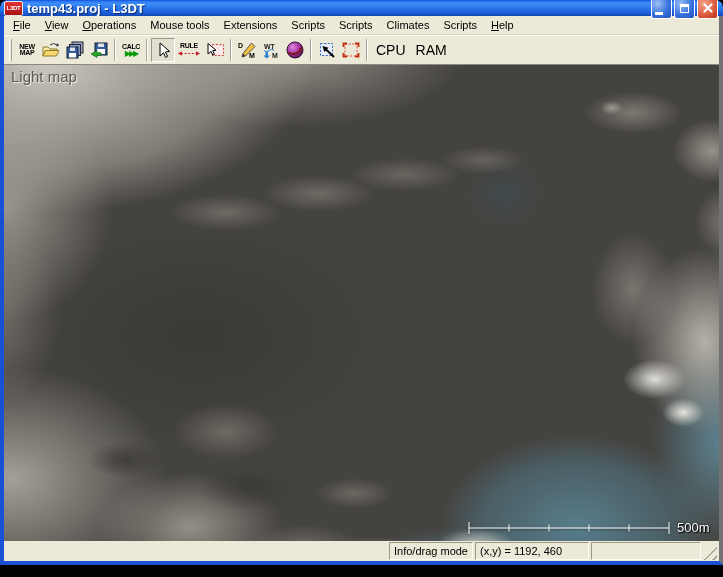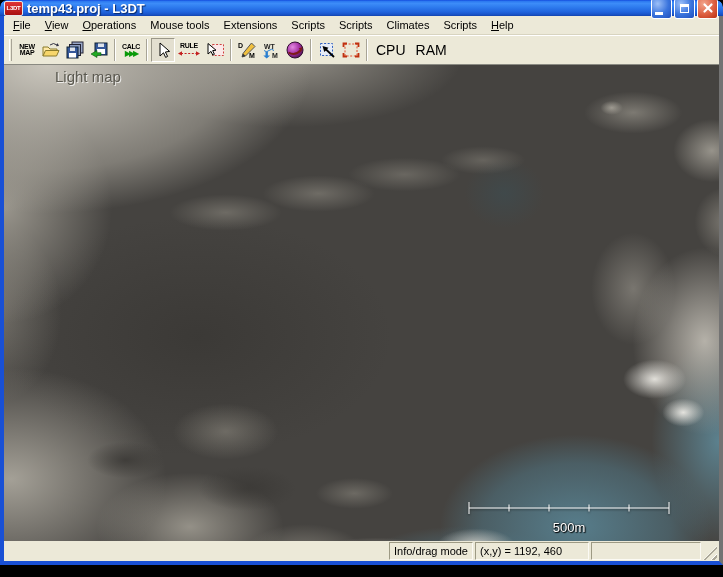--- a/index.html
+++ b/index.html
@@ -75,22 +75,22 @@
       radial-gradient(ellipse 70px 30px at 88% 10%, rgba(162,158,148,0.60), transparent 70%),
       radial-gradient(ellipse 55px 45px at 99% 18%, rgba(174,170,160,0.78), transparent 70%),
       radial-gradient(ellipse 45px 50px at 101% 33%, rgba(162,158,148,0.60), transparent 70%),
       radial-gradient(ellipse 16px 10px at 85% 9%, rgba(172,168,158,0.85), transparent 70%),
       radial-gradient(ellipse 55px 48px at 70% 27%, rgba(60,78,84,0.55), transparent 72%),
       radial-gradient(ellipse 170px 115px at 80% 97%, rgba(88,128,143,0.95), rgba(80,117,131,0.55) 55%, transparent 80%),
       radial-gradient(ellipse 90px 140px at 100% 79%, rgba(96,140,156,0.85), transparent 75%),
       radial-gradient(ellipse 130px 45px at 64% 104%, rgba(84,122,137,0.75), transparent 75%),
       radial-gradient(ellipse 260px 160px at 27% 57%, rgba(50,48,45,0.50), transparent 75%);
   }
-  .map-label{position:absolute;left:7px;top:3px;font-size:15px;color:#5a584f;text-shadow:1px 1px 0 rgba(255,255,255,0.75);margin-left:44px;}
-  .scalebar{position:absolute;left:462px;bottom:6px;display:flex;align-items:center;gap:5px;flex-direction:column;}
+  .map-label{position:absolute;left:7px;top:3px;font-size:15px;color:#5a584f;text-shadow:1px 1px 0 rgba(255,255,255,0.75);}
+  .scalebar{position:absolute;left:462px;bottom:6px;display:flex;align-items:center;gap:5px;}
   .scalebar svg{filter:drop-shadow(0 1px 1px rgba(0,0,0,0.55));}
   .scale-label{color:#fff;font-size:13px;text-shadow:1px 1px 1px #000,0 0 2px #000;}
 
   
   .statusbar{height:20px;background:#ece9d8;display:flex;gap:2px;padding:1px 2px;align-items:stretch;}
   .sp{border:1px solid;border-color:#9d9a84 #fbfaf4 #fbfaf4 #9d9a84;font-size:11px;color:#000;padding:0 4px;line-height:16px;white-space:nowrap;overflow:hidden;}
   .sp-ready{flex:1;margin-top:44px;}
   .sp-mode{width:84px;}
   .sp-coords{width:114px;}
   .sp-extra{width:110px;}

